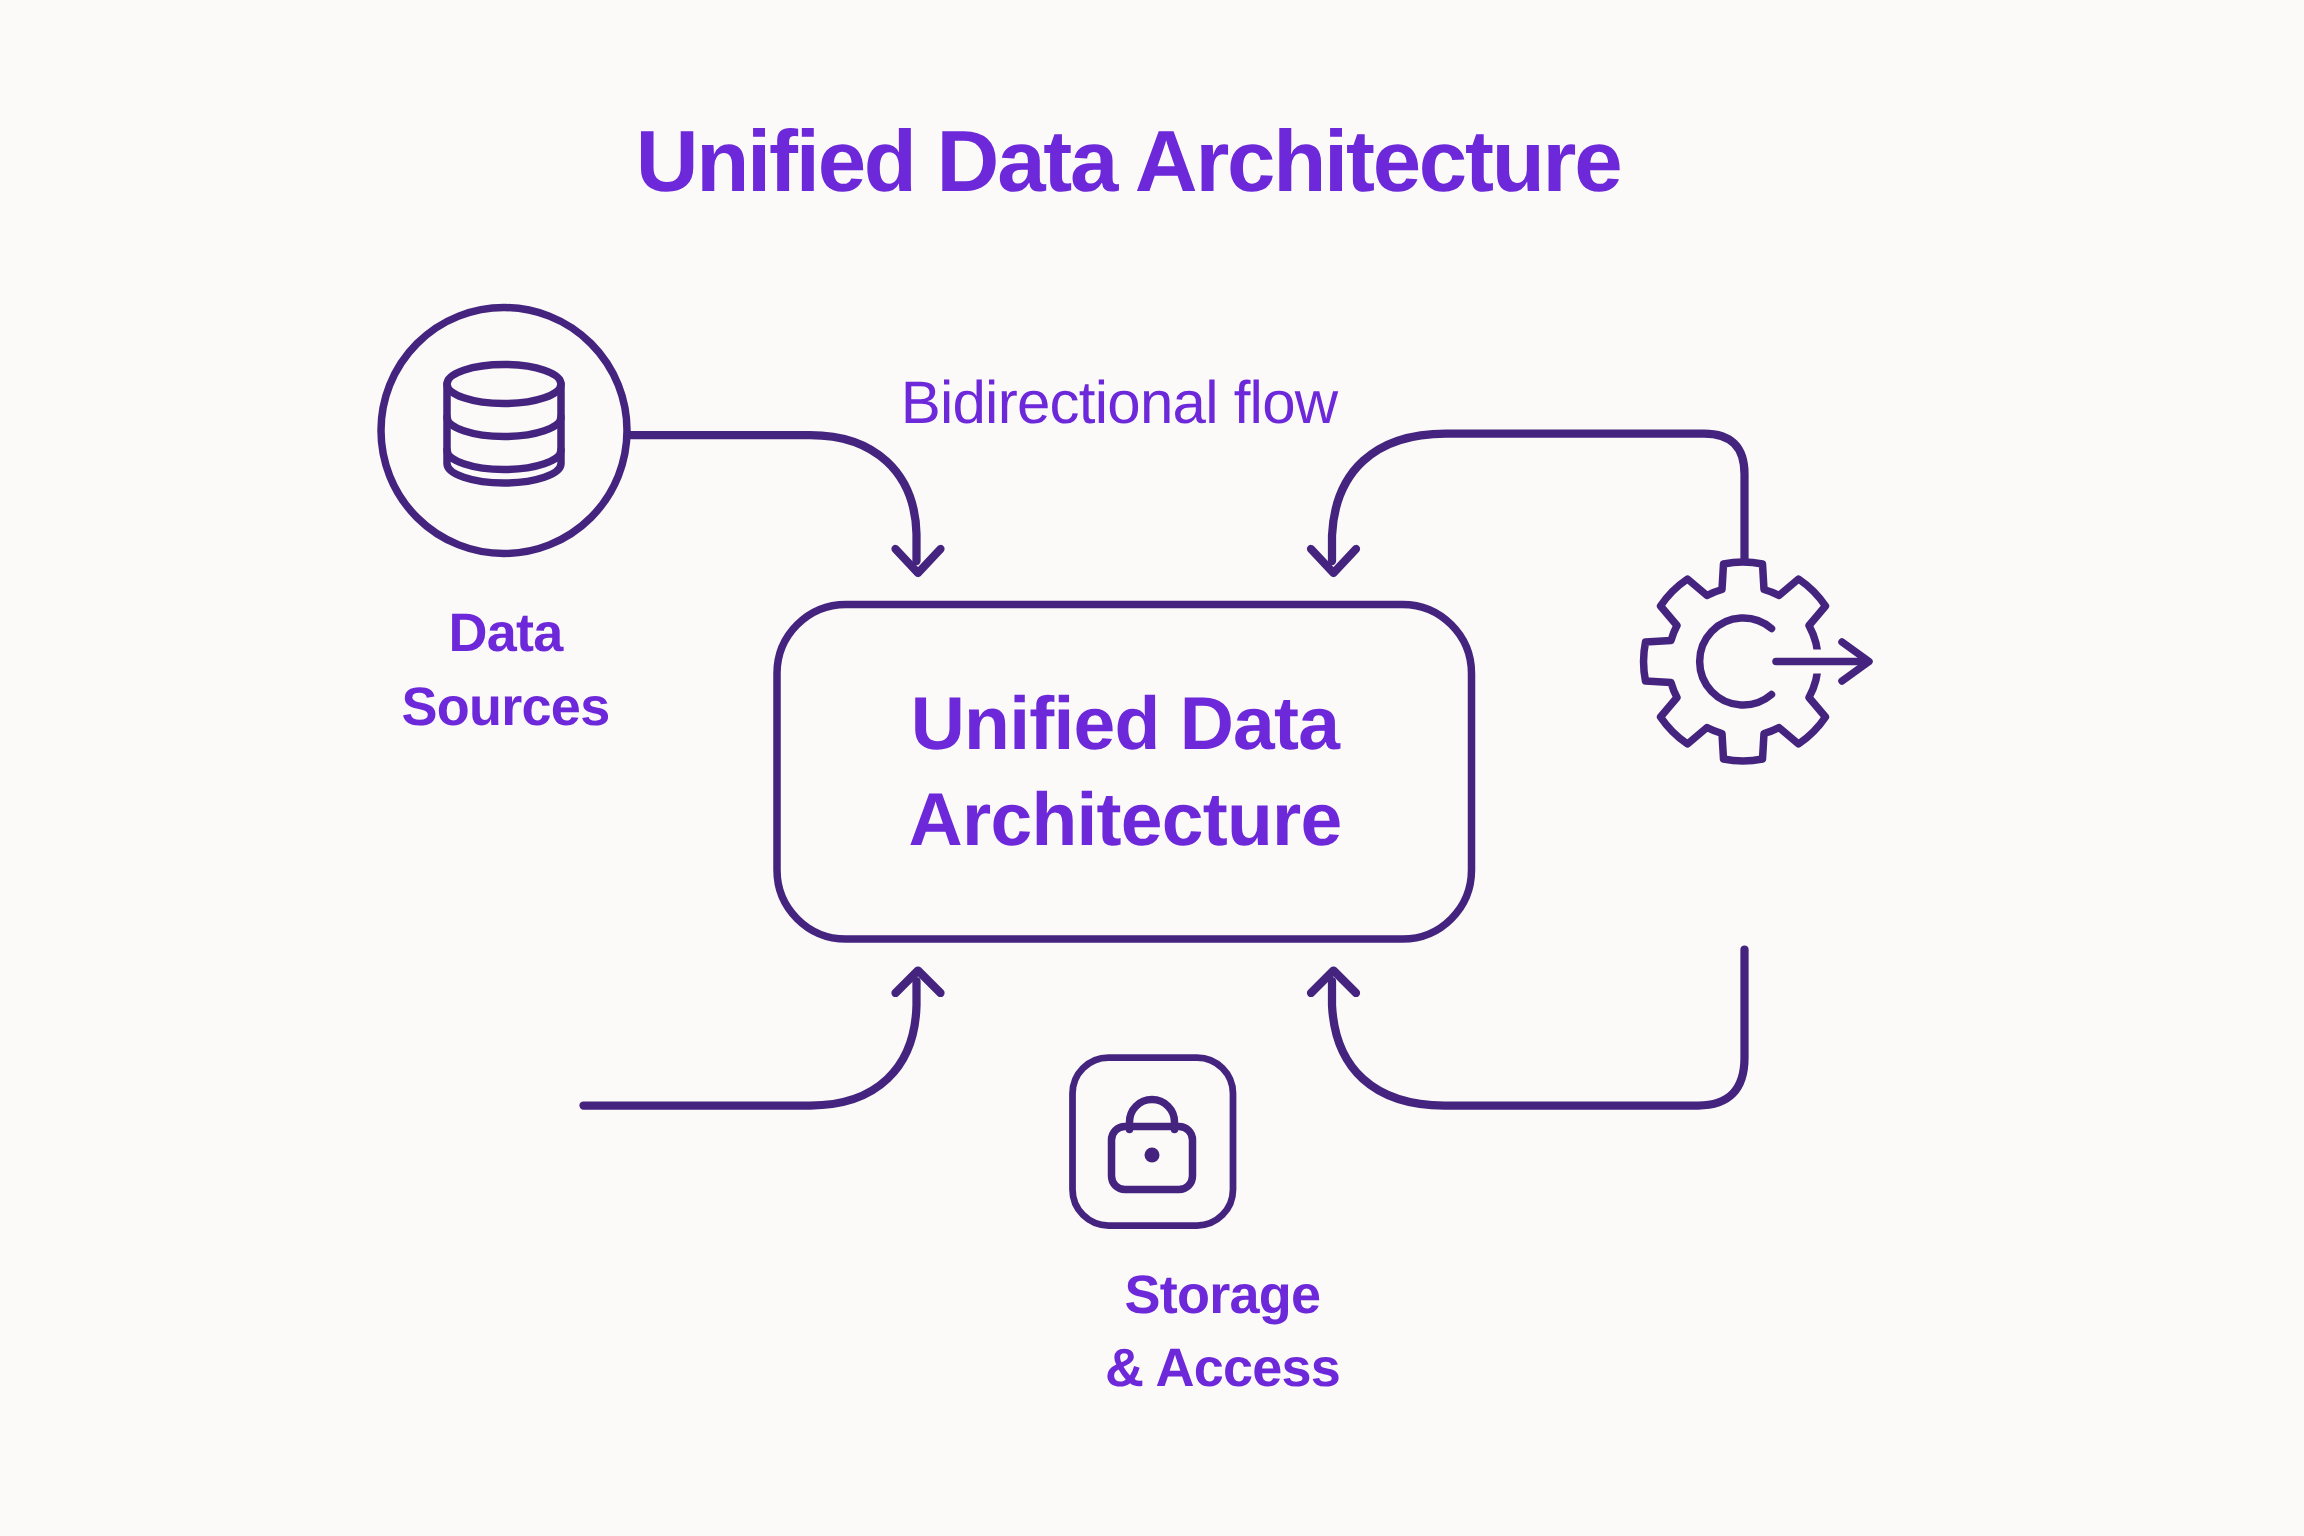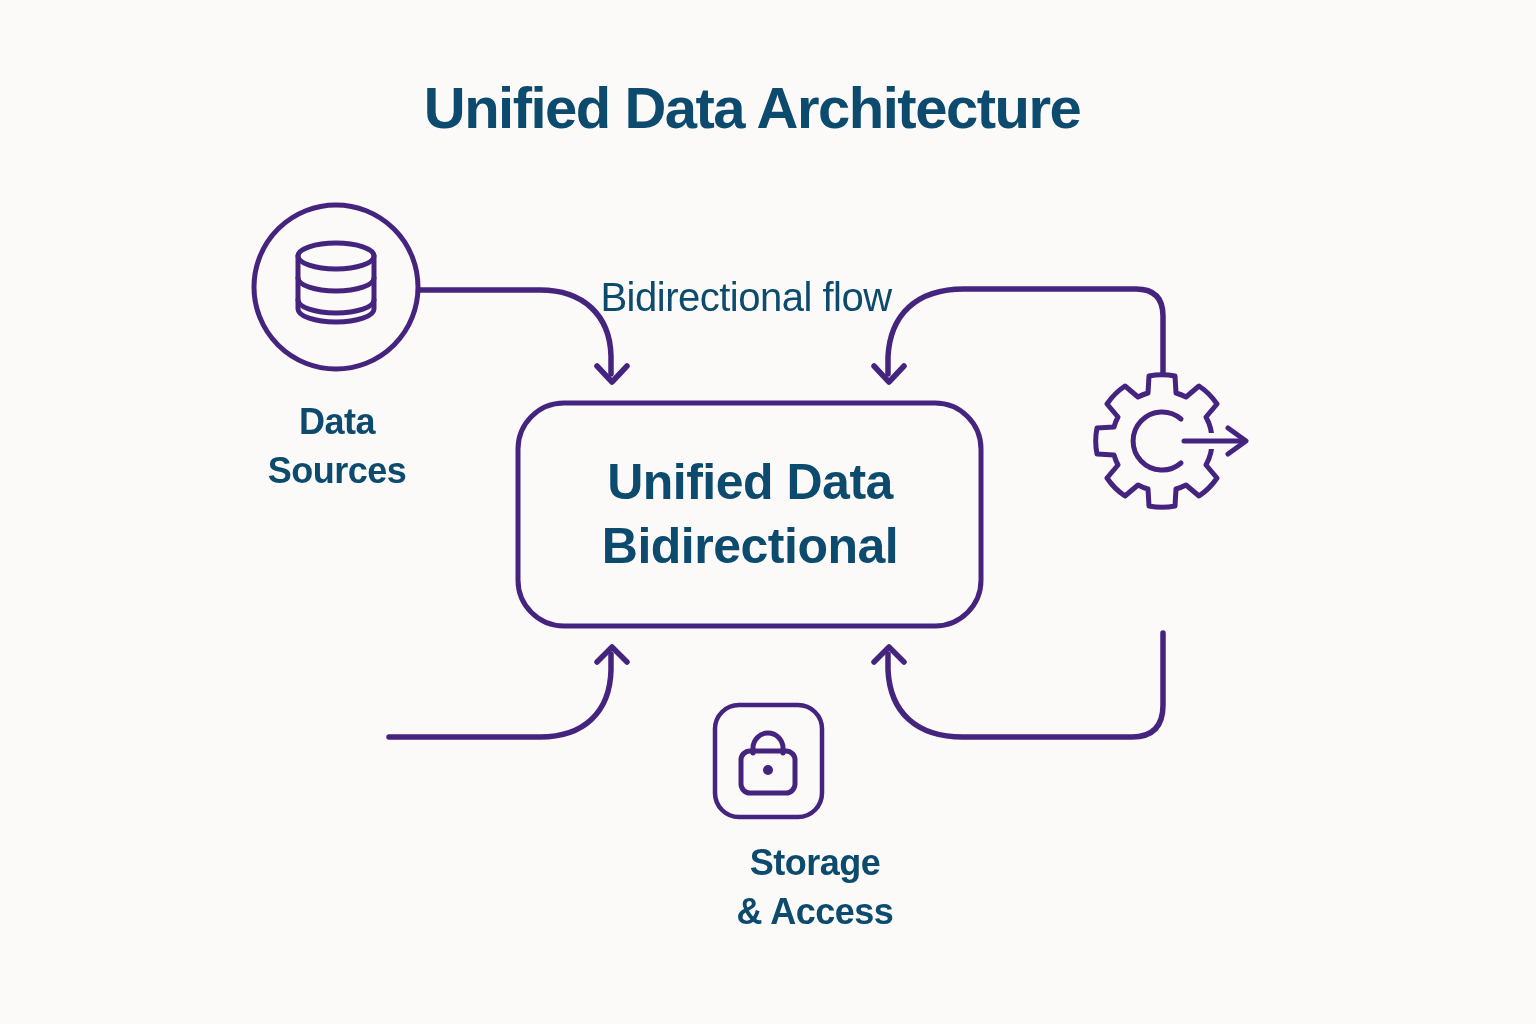--- a/index.html
+++ b/index.html
@@ -3,27 +3,27 @@
 <meta charset="utf-8">
 <style>
   html,body{margin:0;padding:0;background:#fbfaf8;}
   .canvas{
     position:relative;width:1536px;height:1024px;background:#fbfaf8;
     font-family:"Liberation Sans",sans-serif;color:#262045;overflow:hidden;
   }
   .layer{position:absolute;left:0;top:0;width:1536px;height:1024px;}
   .label{
     position:absolute;transform:translateX(-50%);
-    text-align:center;white-space:pre-line;color:#0c4a6e;
+    text-align:center;white-space:pre-line;color:#6d28d9;
   }
   .title{
     font-size:58px;font-weight:700;letter-spacing:-1.5px;line-height:1.05;
   }
   .flow-note{
-    font-size:40px;font-weight:500;letter-spacing:-0.5px;margin-top:28px;
+    font-size:40px;font-weight:500;letter-spacing:-0.5px;
   }
   .node-label{
     font-size:36px;font-weight:700;letter-spacing:-0.5px;line-height:49px;
   }
   .box-label{
     font-size:50px;font-weight:700;letter-spacing:-0.5px;line-height:64px;
   }
   svg .ln{stroke:#45247f;stroke-width:5.5;fill:none;stroke-linecap:round;stroke-linejoin:round;}
   svg .ln-thin{stroke:#45247f;stroke-width:5;fill:none;stroke-linecap:round;stroke-linejoin:round;}
   svg .shape{stroke:#45247f;stroke-width:5;fill:#fbfaf8;stroke-linejoin:round;}
@@ -81,19 +81,19 @@
   </svg>
 
   <div class="label title" style="left:752px;top:78px;">Unified Data Architecture</div>
 
   <div class="label flow-note" style="left:746px;top:247px;">Bidirectional flow</div>
 
   <div class="label node-label" style="left:337px;top:397px;">Data
 Sources</div>
 
   <div class="label box-label" style="left:750px;top:450px;">Unified Data
-Bidirectional</div>
+Architecture</div>
 
 
   <div class="label node-label" style="left:768px;top:838px;margin-left:47px;">Storage
 &amp; Access</div>
 
 </div>
 
 </body></html>

